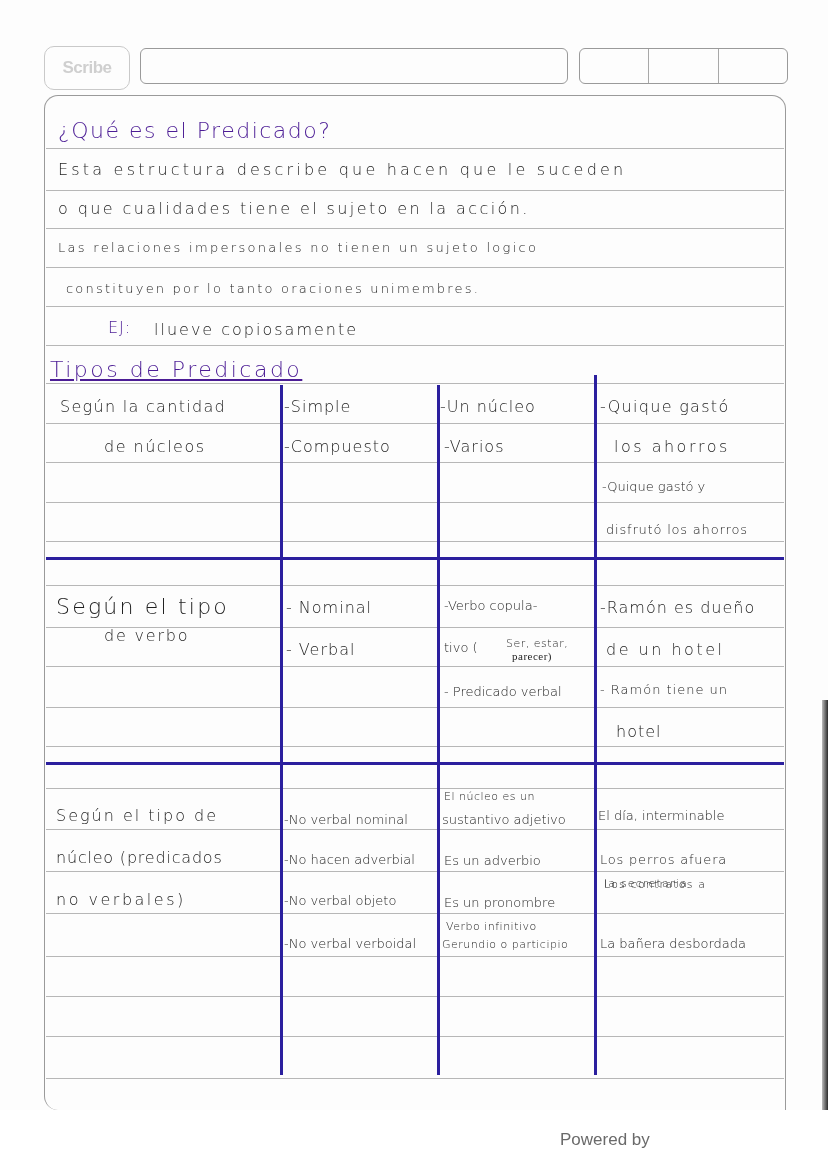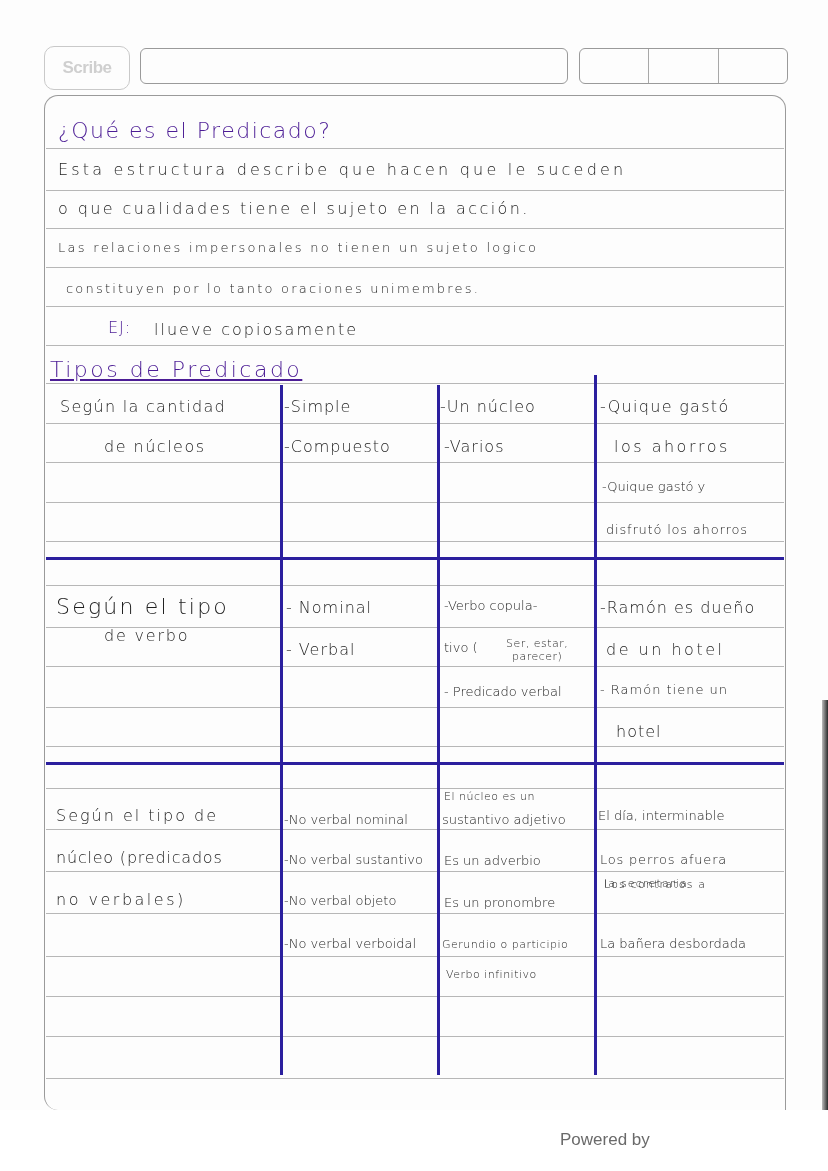--- a/index.html
+++ b/index.html
@@ -118,41 +118,41 @@
   </div>
 
   <div>
     <div class="hand sz-l" style="left:56px; top:594px; letter-spacing:2.2px;">Según el tipo</div>
     <div class="hand sz-m" style="left:104px; top:626px; letter-spacing:1.8px;">de verbo</div>
     <div class="hand sz-m" style="left:286px; top:598px;">- Nominal</div>
     <div class="hand sz-m" style="left:286px; top:640px;">- Verbal</div>
     <div class="hand sz-s" style="left:444px; top:598px;">-Verbo copula-</div>
     <div class="hand sz-s" style="left:444px; top:640px;">tivo (</div>
     <div class="hand sz-xxs" style="left:506px; top:637px;">Ser, estar,</div>
-    <div class="hand sz-xxs" style="left:512px; top:650px;">parecer)</div>
+    <div class="hand sz-xxs" style="left:512px; top:650px;font-family:Liberation Serif, serif;">parecer)</div>
     <div class="hand sz-xs" style="left:444px; top:684px;">- Predicado verbal</div>
     <div class="hand sz-m" style="left:600px; top:598px;">-Ramón es dueño</div>
     <div class="hand sz-m" style="left:606px; top:640px; letter-spacing:2.5px;">de un hotel</div>
     <div class="hand sz-s" style="left:600px; top:682px; letter-spacing:1px;">- Ramón tiene un</div>
     <div class="hand sz-m" style="left:616px; top:722px;">hotel</div>
   </div>
 
   <div>
     <div class="hand sz-m" style="left:56px; top:806px; letter-spacing:2px;">Según el tipo de</div>
     <div class="hand sz-m" style="left:56px; top:848px; letter-spacing:0.8px;">núcleo (predicados</div>
     <div class="hand sz-m" style="left:56px; top:890px; letter-spacing:2.5px;">no verbales)</div>
     <div class="hand sz-xs" style="left:284px; top:812px;">-No verbal nominal</div>
-    <div class="hand sz-xs" style="left:284px; top:852px;">-No verbal sustantivo</div>
+    <div class="hand sz-xs" style="left:284px; top:852px;">-No hacen adverbial</div>
     <div class="hand sz-xs" style="left:284px; top:893px;">-No verbal objeto</div>
     <div class="hand sz-xs" style="left:284px; top:936px;">-No verbal verboidal</div>
     <div class="hand sz-xxs" style="left:444px; top:790px;">El núcleo es un</div>
     <div class="hand sz-xs" style="left:442px; top:812px;">sustantivo adjetivo</div>
     <div class="hand sz-xs" style="left:444px; top:853px;">Es un adverbio</div>
     <div class="hand sz-xs" style="left:444px; top:895px;">Es un pronombre</div>
-    <div class="hand sz-xxs" style="left:446px; top:968px;">Verbo infinitivo</div>
+    <div class="hand sz-xxs" style="left:446px; top:920px;">Verbo infinitivo</div>
     <div class="hand sz-xxs" style="left:442px; top:938px;">Gerundio o participio</div>
     <div class="hand sz-s" style="left:598px; top:808px;">El día, interminable</div>
     <div class="hand sz-xs" style="left:600px; top:852px; letter-spacing:0.8px;">Los perros afuera</div>
     <div class="hand sz-xxs" style="left:604px; top:878px; letter-spacing:1.2px;">Los contratos a</div>
     <div class="hand sz-xxs" style="left:604px; top:877px; letter-spacing:1.2px;">la secretaria</div>
     <div class="hand sz-xs" style="left:600px; top:936px;">La bañera desbordada</div>
   </div>
 </div>
 
 <div class="footer">

